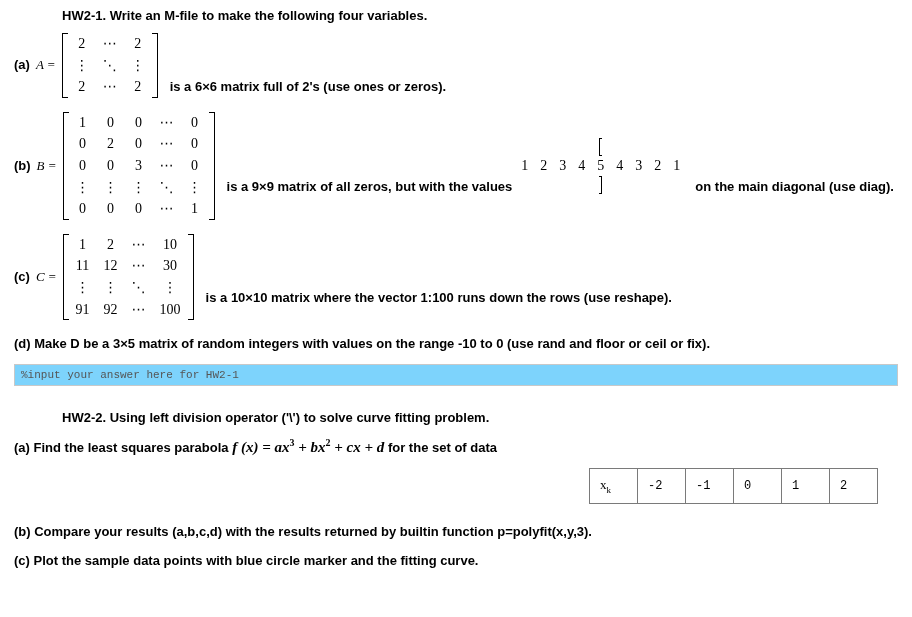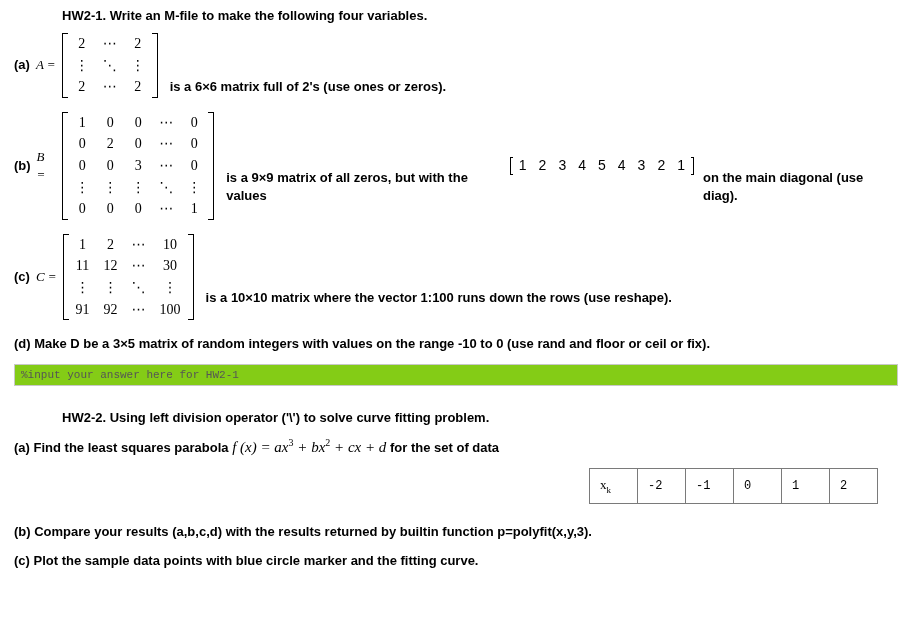--- a/index.html
+++ b/index.html
@@ -29,38 +29,39 @@
     }
     .br-l { border-left: 1.2px solid #000; }
     .br-r { border-right: 1.2px solid #000; }
     .mtbl { border-collapse: collapse; }
     .mtbl td { text-align: center; padding: 1px 7px; font-family: 'Times New Roman', serif; }
     .desc { margin-left: 6px; }
     .inline-row {
       display: inline-flex;
       align-items: center;
       margin: 0 3px;
-      font-family: Liberation Sans, sans-serif;
+      font-family: Liberation Serif, serif;
       font-size: 14px;
+      flex-direction: column;
     }
     .inline-br-l { border-left: 1.2px solid #000; width:3px; height:18px; border-top:1.2px solid #000; border-bottom:1.2px solid #000;}
     .inline-br-r { border-right: 1.2px solid #000; width:3px; height:18px; border-top:1.2px solid #000; border-bottom:1.2px solid #000;}
     .inline-vals span { padding: 0 6px; }
     .para { font-weight: bold; margin-bottom: 10px; line-height: 1.5; }
     .input-box {
       width: 100%;
-      background: #84cc16;
+      background: #7dd3fc;
       border: 1px solid #c8c8c8;
       padding: 4px 6px;
       font-family: 'Courier New', monospace;
       font-size: 11px;
       color: #555;
       margin-bottom: 24px;
     }
-    .formula { font-family: 'Times New Roman', serif; font-style: italic; font-size: 15px; font-weight: normal; }
+    .formula { font-family: 'Times New Roman', serif; font-style: italic; font-size: 15px; font-weight: bold; }
     .formula sup { font-size: 10px; font-style: normal; }
     .data-table {
       border-collapse: collapse;
       margin-left: auto;
       margin-right: 20px;
       margin-bottom: 18px;
       font-family: 'Courier New', monospace;
       font-size: 12px;
     }
     .data-table td {

